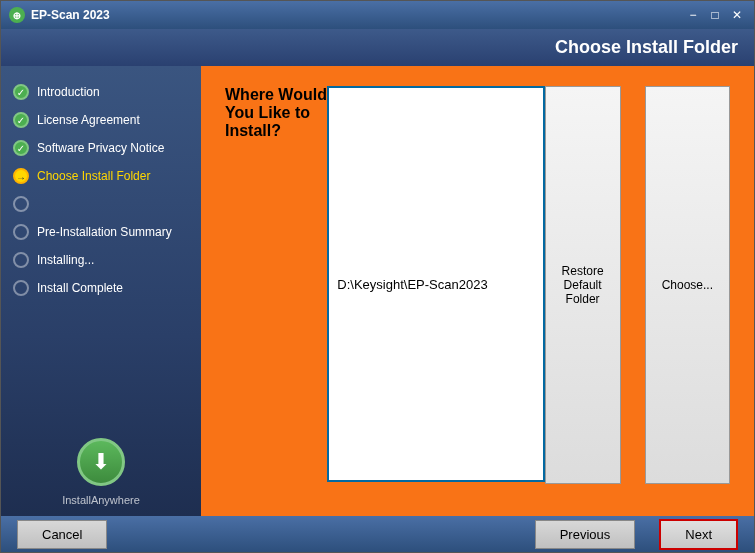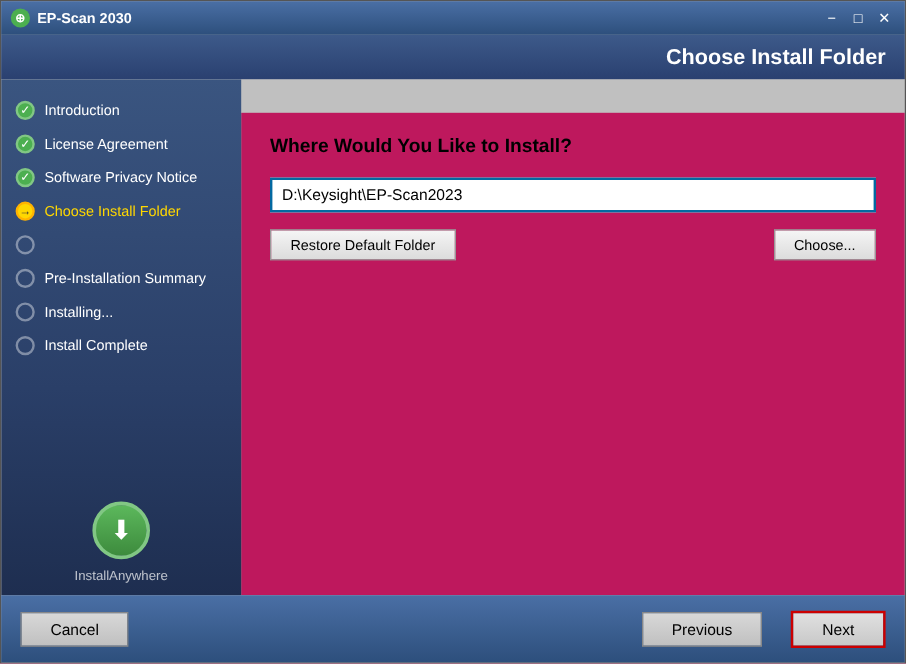--- a/index.html
+++ b/index.html
@@ -182,25 +182,24 @@
       border: 3px solid #81c784;
       display: flex;
       align-items: center;
       justify-content: center;
       color: white;
       font-size: 22px;
     }
 
     .content-area {
       flex: 1;
-      background: #be185d;
+      background: #f97316;
       padding: 20px 24px;
       display: flex;
-      flex-direction: column;
-      margin-top: 28px;
+      flex-direction: row;
     }
 
     .content-title {
       font-size: 16px;
       font-weight: bold;
       margin-bottom: 16px;
       color: #000;
     }
 
     .install-path-input {
@@ -209,41 +208,41 @@
       border: 2px solid #0369a1;
       font-size: 13px;
       background: white;
       color: #000;
       outline: none;
       margin-bottom: 14px;
     }
 
     .button-row {
       display: flex;
-      gap: 8px;
+      gap: 24px;
       justify-content: space-between;
       margin-bottom: 12px;
     }
 
     .btn {
       padding: 5px 16px;
       font-size: 12px;
       border: 1px solid #999;
       background: linear-gradient(to bottom, #f5f5f5, #dcdcdc);
       cursor: pointer;
       color: #000;
     }
 
     .spacer {
       flex: 1;
     }
 
     .footer {
       background: linear-gradient(to bottom, #4a6fa5, #2d4f7c);
-      height: 56px;
+      height: 36px;
       display: flex;
       align-items: center;
       justify-content: space-between;
       padding: 0 16px;
       flex-shrink: 0;
     }
 
     .footer-left {
       display: flex;
       align-items: center;
@@ -271,21 +270,21 @@
     }
   </style>
 </head>
 <body>
 
 <div class="window">
 
   <div class="title-bar">
     <div class="title-bar-left">
       <div class="title-bar-icon">⊕</div>
-      <span class="title-bar-title">EP-Scan 2030</span>
+      <span class="title-bar-title">EP-Scan 2023</span>
     </div>
     <div class="title-bar-controls">
       <button class="title-btn">−</button>
       <button class="title-btn">□</button>
       <button class="title-btn close">✕</button>
     </div>
   </div>
 
   <div class="header-bar">
     <span>Choose Install Folder</span>

